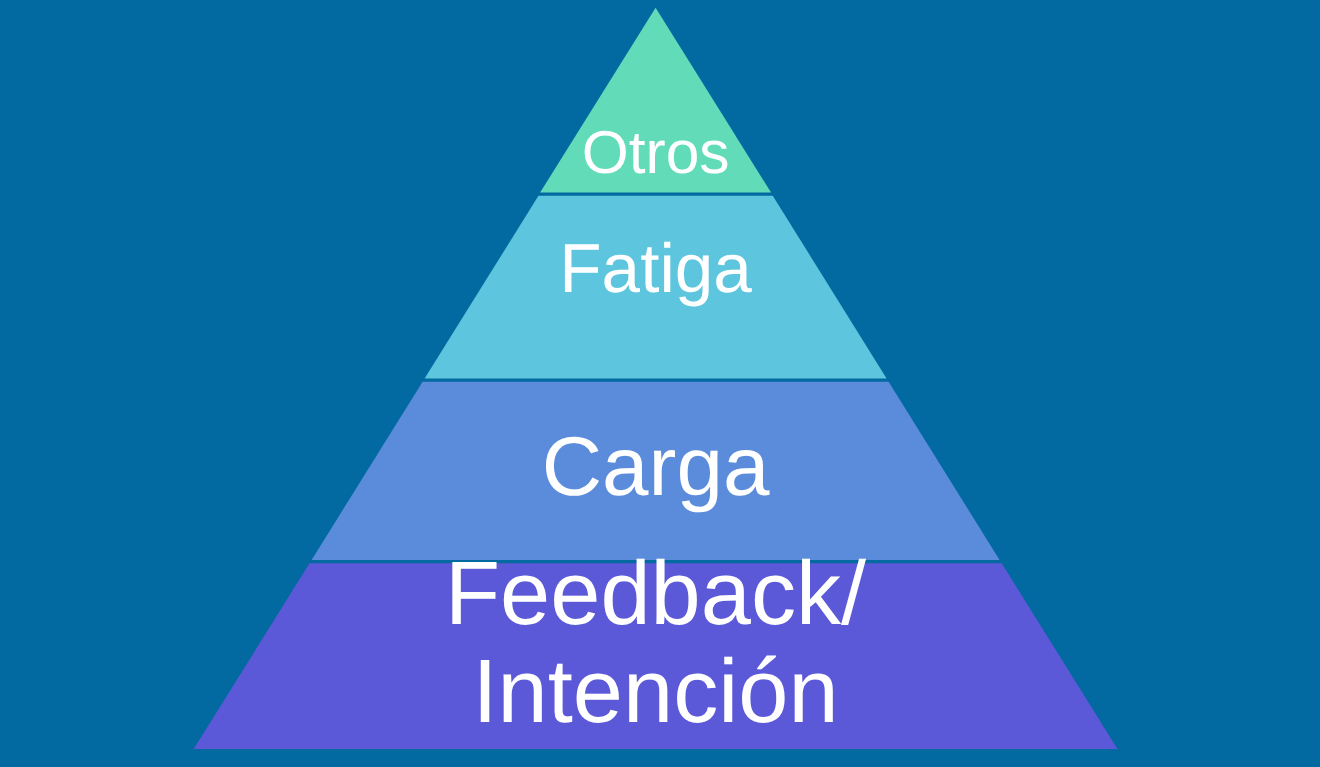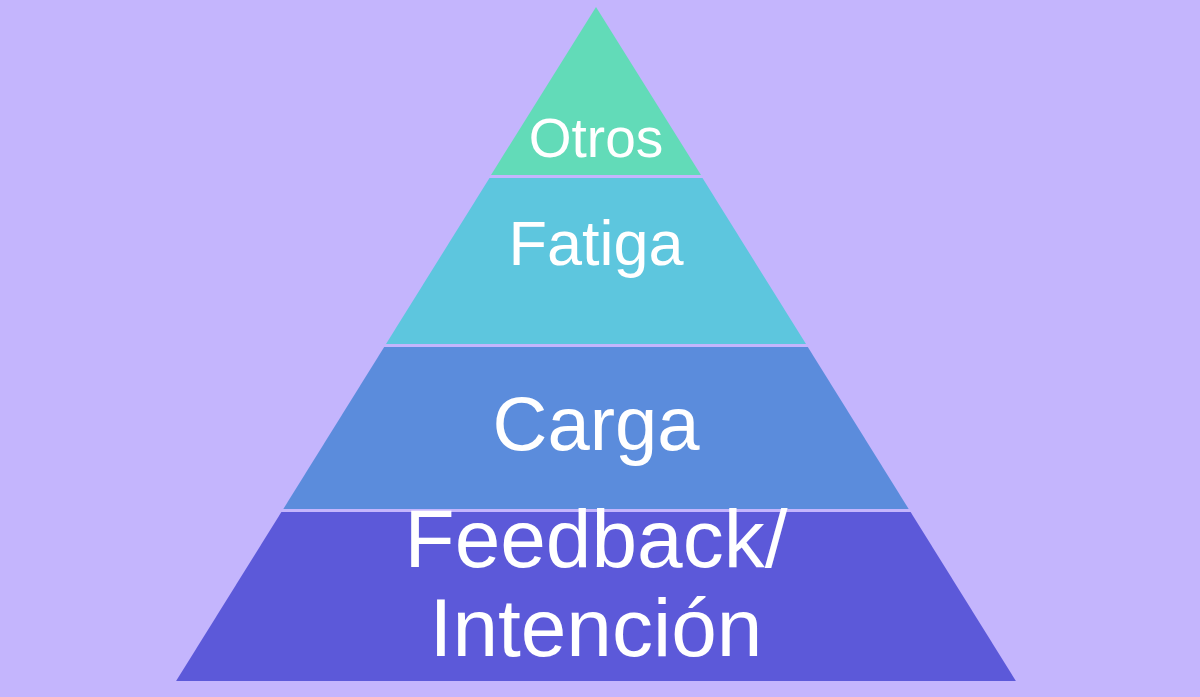--- a/index.html
+++ b/index.html
@@ -4,21 +4,21 @@
 <style>
   html, body {
     margin: 0;
     padding: 0;
     background: #ffffff;
   }
   .stage {
     position: relative;
     width: 1200px;
     height: 697px;
-    background: #c4b5fd;
+    background: #0369a1;
     overflow: hidden;
   }
   svg.pyramid {
     display: block;
     width: 1200px;
     height: 697px;
   }
   svg.pyramid text {
     font-family: "Liberation Sans", "DejaVu Sans", sans-serif;
     text-anchor: middle;

